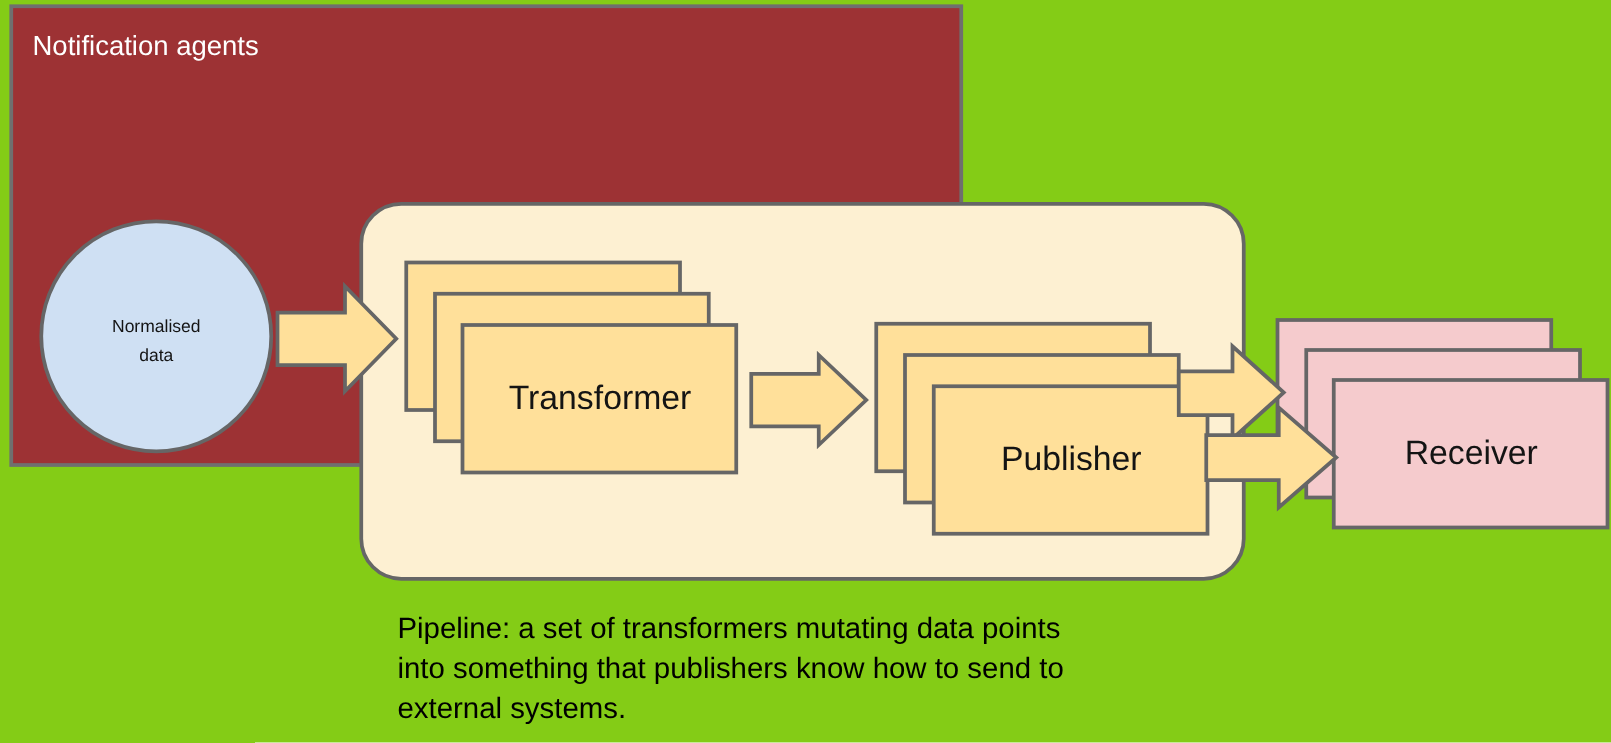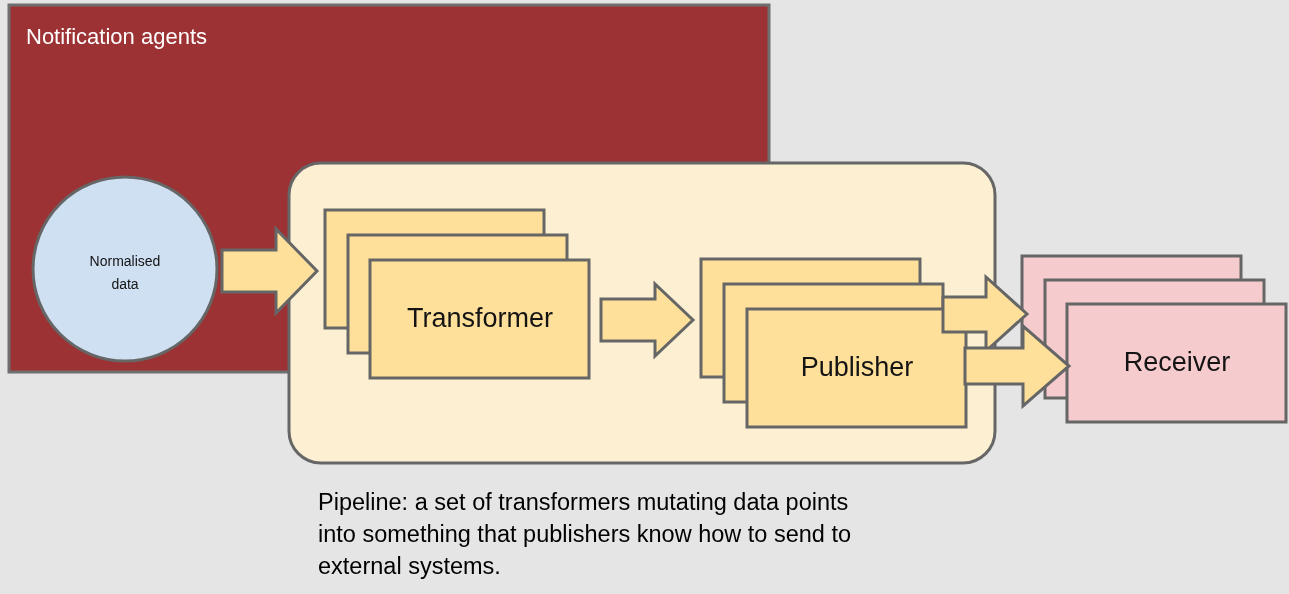--- a/index.html
+++ b/index.html
@@ -11,21 +11,21 @@
   body {
     width: 1289px;
     height: 594px;
     font-family: "Liberation Sans", sans-serif;
     overflow: hidden;
   }
   #diagram-root {
     position: relative;
     width: 1289px;
     height: 594px;
-    background: #e5e5e5;
+    background: #84cc16;
     text-decoration: underline;
   }
   svg.layer {
     position: absolute;
     top: 0;
     left: 0;
     width: 1289px;
     height: 594px;
   }
   .shape-label {

